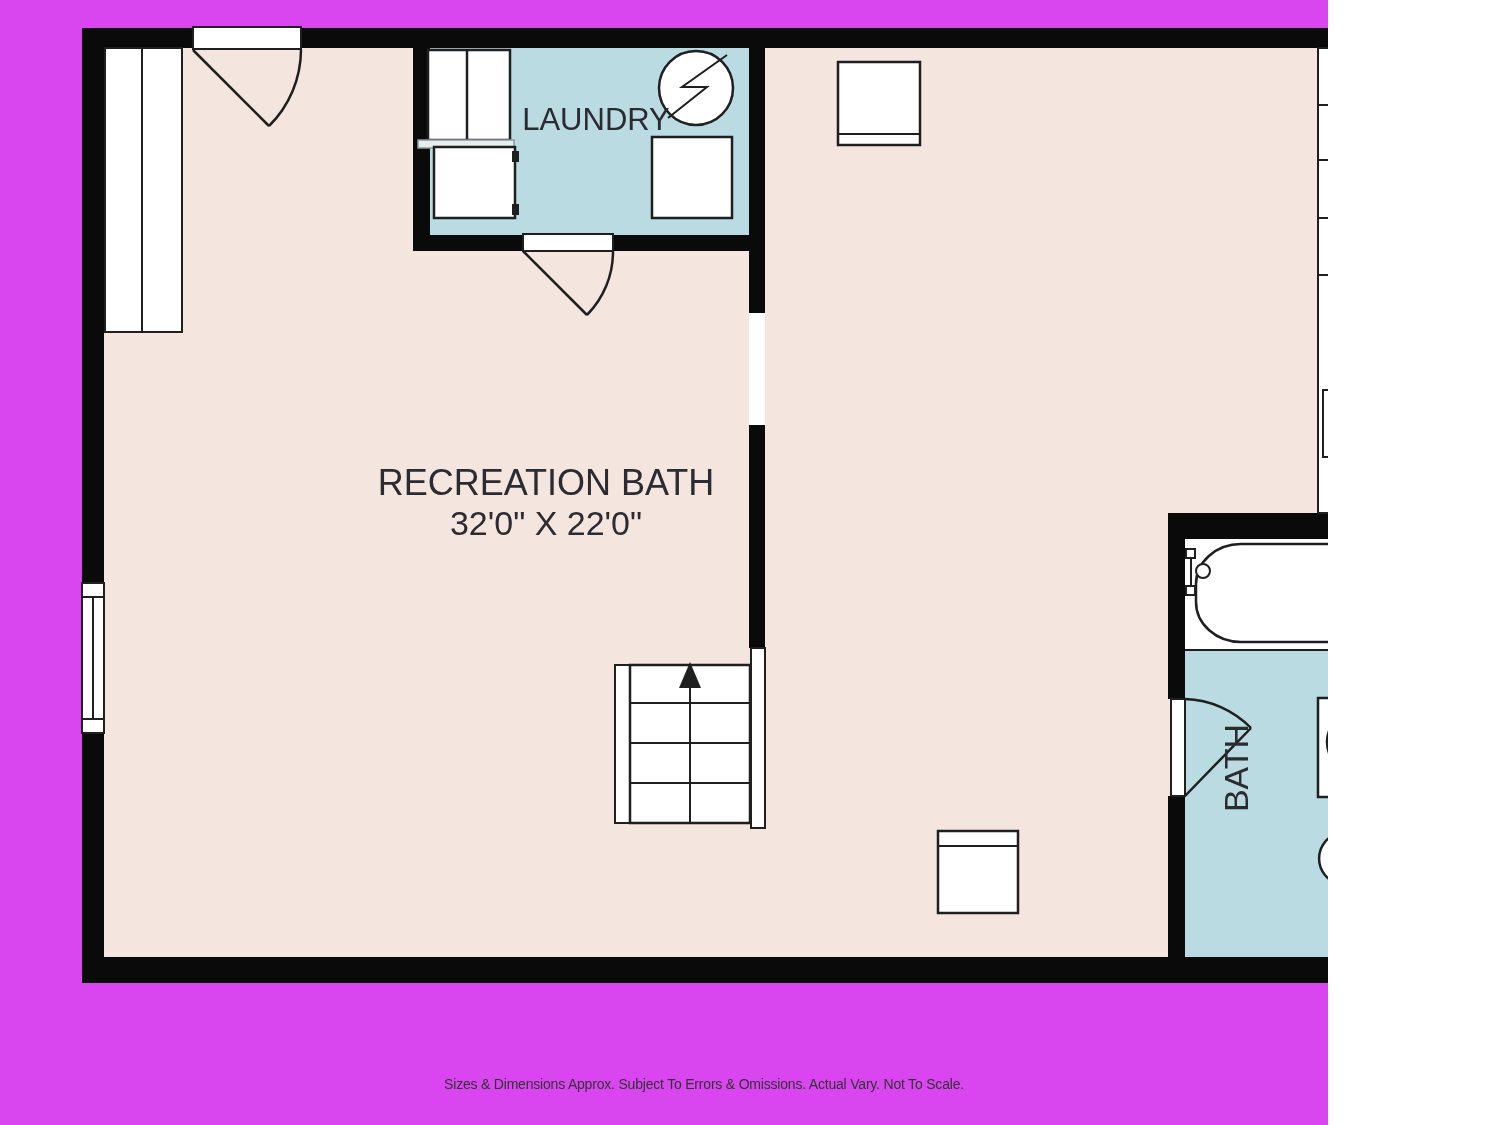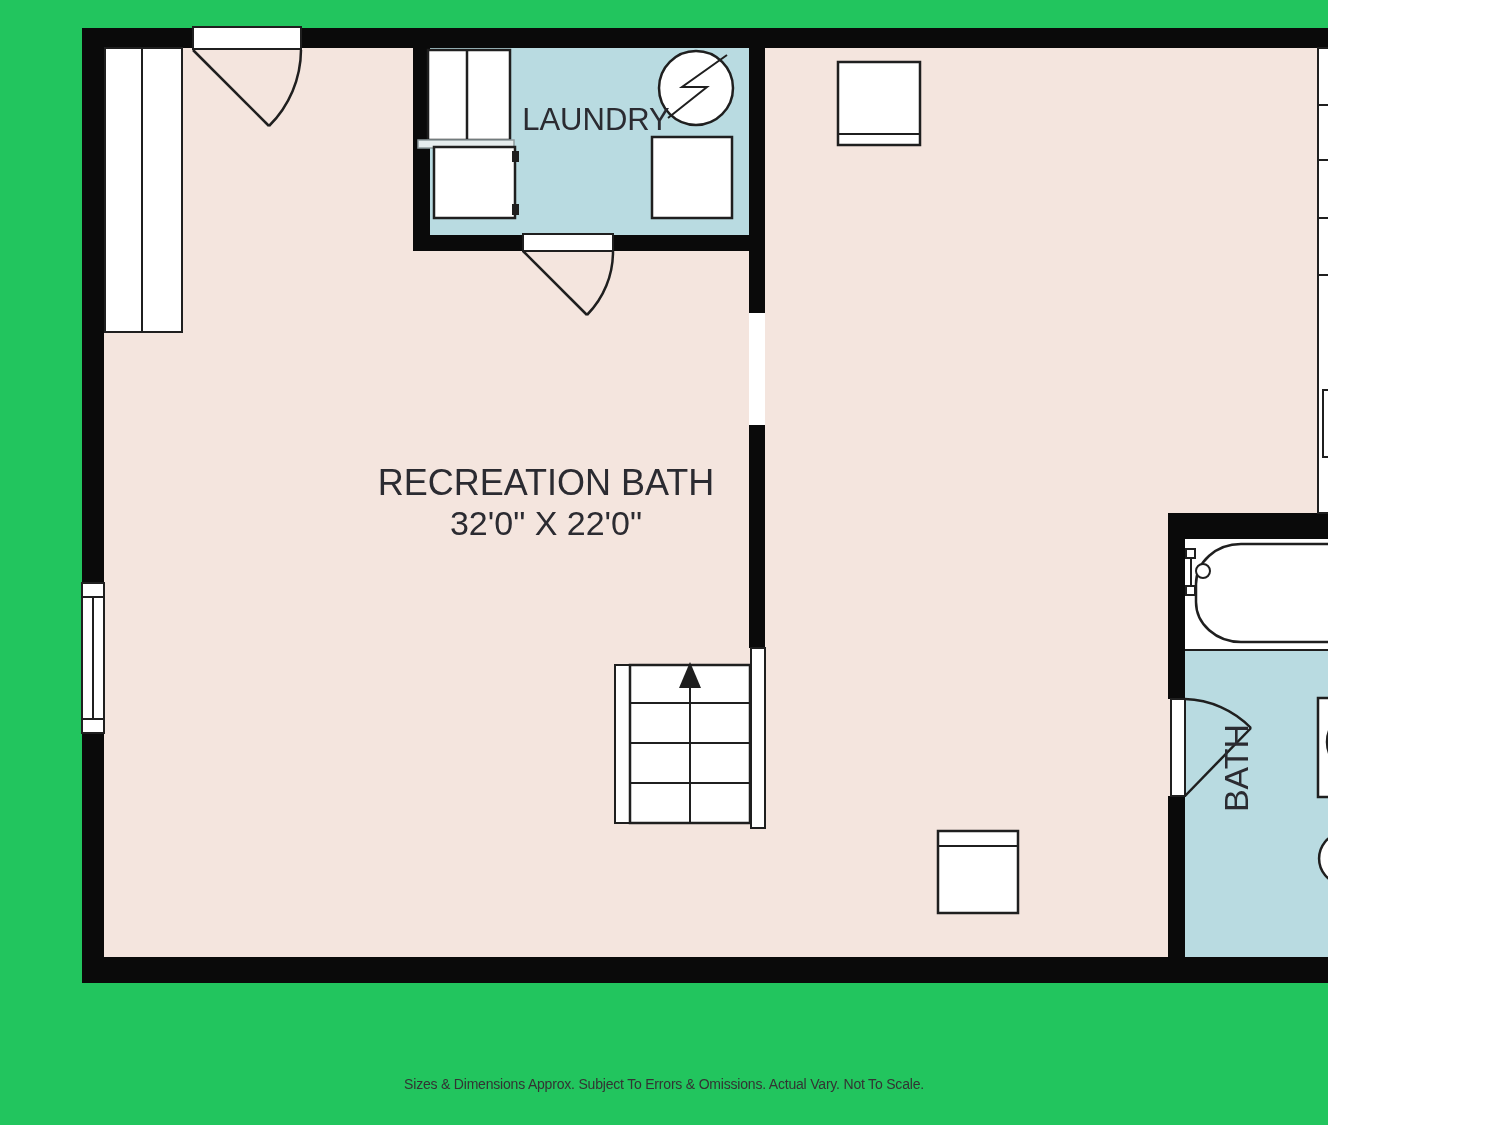--- a/index.html
+++ b/index.html
@@ -7,21 +7,21 @@
     --floor:#f4e5de;
     --wet:#b9dbe1;
     --line:#1f1f1f;
     --text:#2b2b31;
     --muted:#333333;
   }
   html,body{margin:0;padding:0;background:#ffffff;}
   .stage{
     position:relative;
     width:1328px;height:1125px;
-    background:#22c55e;
+    background:#d946ef;
     font-family:"Liberation Sans",sans-serif;
     overflow:hidden;
   }
   .stage svg{position:absolute;left:0;top:0;}
   .wallfill{fill:var(--wall);}
   .floorfill{fill:var(--floor);}
   .wetfill{fill:var(--wet);}
   .whitefill{fill:#ffffff;}
   .fx{fill:#ffffff;stroke:var(--line);stroke-width:2.5;}
   .fx2{fill:#ffffff;stroke:var(--line);stroke-width:2;}
@@ -41,20 +41,21 @@
   .label-rec .dims{font-size:34px;}
   .label-bath{
     left:1237px;top:768px;width:auto;
     transform:translate(-50%,-50%) rotate(-90deg);
     font-size:34px;
   }
   .disclaimer{
     position:absolute;left:0;top:1076px;width:100%;
     text-align:center;font-size:14px;letter-spacing:-0.2px;
     color:var(--muted);
+    padding-left:40px;
   }
 </style>
 </head>
 <body>
 
 <div class="stage">
 
   <svg width="1500" height="1125" viewBox="0 0 1500 1125">
 
     <rect x="104" y="48" width="1293" height="909" class="floorfill"></rect>

